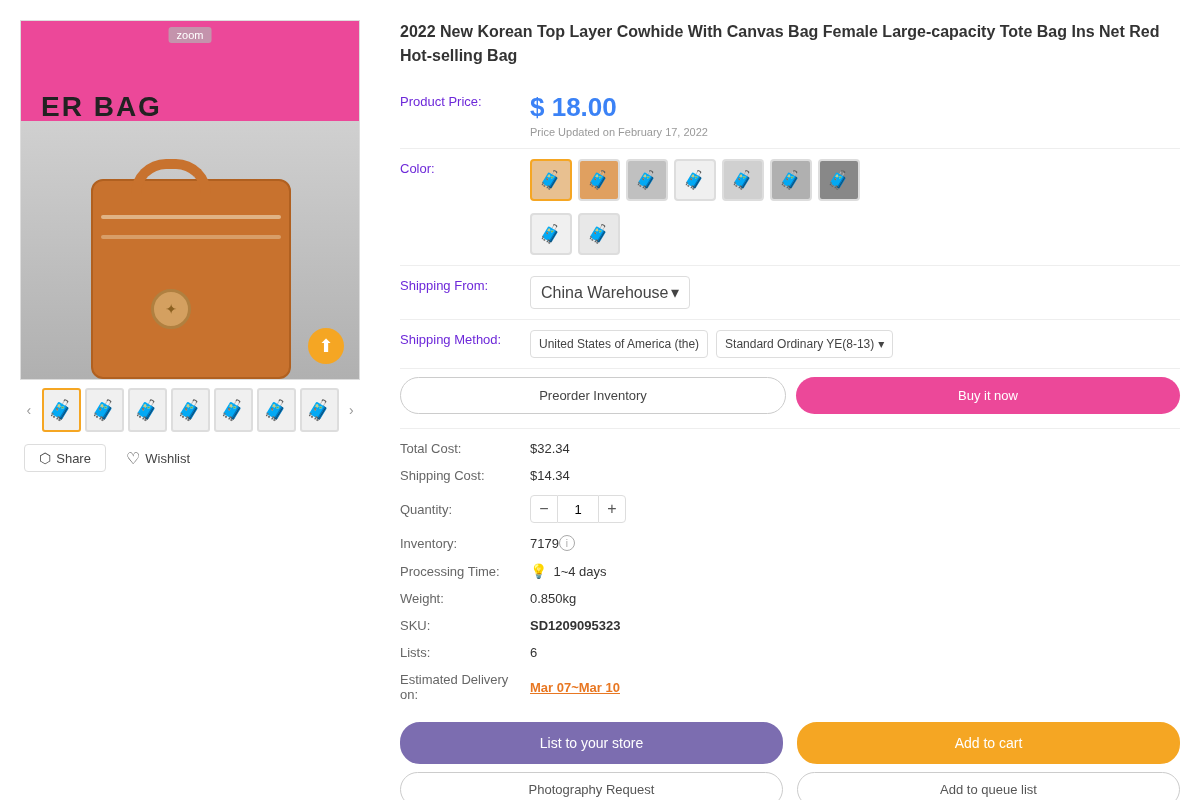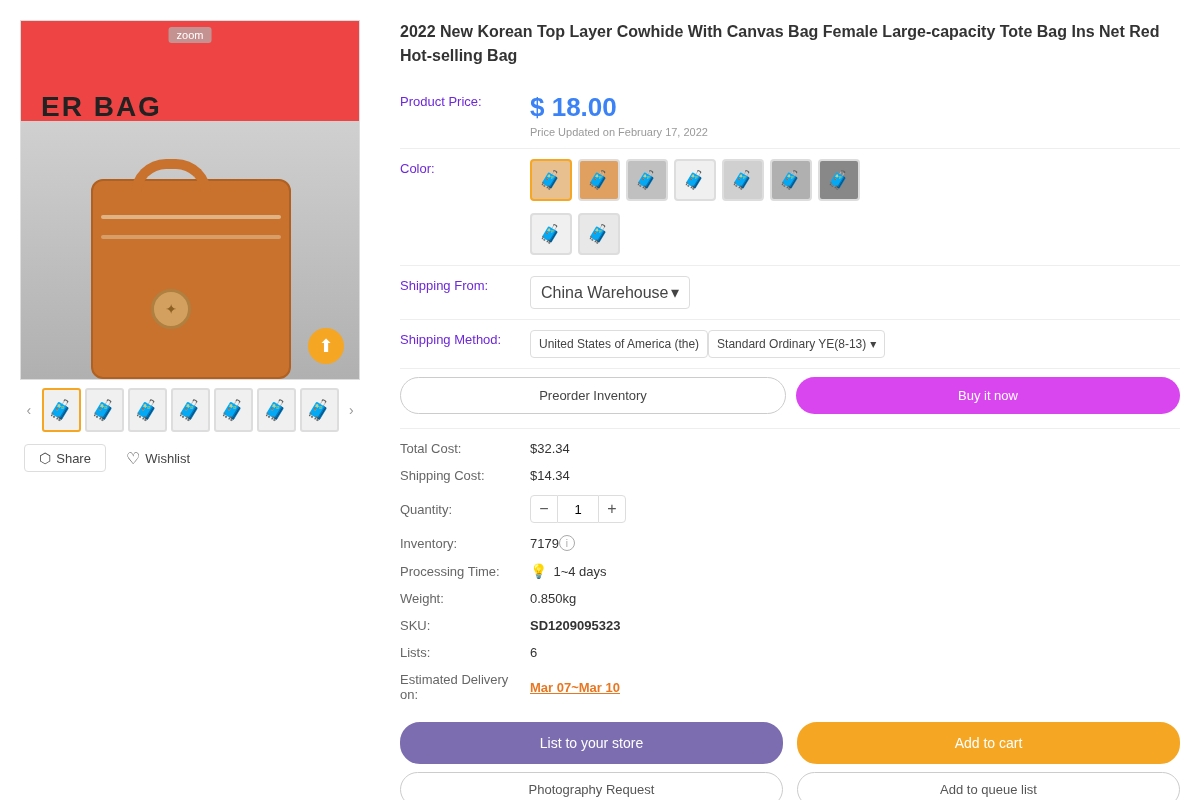--- a/index.html
+++ b/index.html
@@ -3,21 +3,21 @@
   <meta charset="utf-8">
   <style>
     * { box-sizing: border-box; margin: 0; padding: 0; }
     body { font-family: Arial, sans-serif; font-size: 13px; color: #333; background: #f5f5f5; }
 
     .page-wrapper { background: #fff; max-width: 1200px; margin: 0 auto; padding: 10px 20px 20px; }
 
     
     .product-layout { display: flex; gap: 20px; padding-top: 10px; }
     .left-col { width: 360px; flex-shrink: 0; }
-    .main-image-container { position: relative; width: 340px; height: 360px; border: 1px solid #ddd; overflow: hidden; background: #ef4444; cursor: zoom-in; }
+    .main-image-container { position: relative; width: 340px; height: 360px; border: 1px solid #ddd; overflow: hidden; background: #ec4899; cursor: zoom-in; }
     .zoom-label { position: absolute; top: 6px; left: 50%; transform: translateX(-50%); background: rgba(180,180,180,0.7); color: #fff; font-size: 11px; padding: 2px 8px; border-radius: 3px; }
     .main-image-text { position: absolute; top: 70px; left: 20px; font-size: 28px; font-weight: bold; color: #222; letter-spacing: 2px; }
     .upload-icon { position: absolute; bottom: 15px; right: 15px; width: 36px; height: 36px; background: #f5a623; border-radius: 50%; display: flex; align-items: center; justify-content: center; color: white; font-size: 18px; }
 
     .thumbnail-row { display: flex; align-items: center; gap: 4px; margin-top: 8px; width: 340px; }
     .thumb-nav { width: 20px; height: 20px; display: flex; align-items: center; justify-content: center; cursor: pointer; color: #999; font-size: 14px; }
     .thumbnail { width: 44px; height: 44px; border: 2px solid #ddd; border-radius: 3px; background: #f0f0f0; display: flex; align-items: center; justify-content: center; cursor: pointer; overflow: hidden; }
     .thumbnail.active { border-color: #f5a623; }
 
     .share-wishlist-row { display: flex; align-items: center; gap: 20px; margin-top: 12px; padding-left: 4px; }
@@ -33,26 +33,26 @@
     .info-value { flex: 1; }
 
     .price-value { font-size: 26px; color: #3b82f6; font-weight: 600; }
     .price-updated { font-size: 11px; color: #999; margin-top: 3px; }
 
     .color-swatches { display: flex; flex-wrap: wrap; gap: 6px; }
     .color-swatch { width: 42px; height: 42px; border: 2px solid #ddd; border-radius: 4px; display: flex; align-items: center; justify-content: center; cursor: pointer; background: #f5f5f5; font-size: 18px; }
     .color-swatch.active { border-color: #f5a623; }
 
     .select-dropdown { border: 1px solid #ddd; border-radius: 4px; padding: 6px 10px; font-size: 16px; color: #444; background: #fff; display: flex; align-items: center; justify-content: space-between; cursor: pointer; width: 160px; }
-    .shipping-method-row { display: flex; align-items: center; }
+    .shipping-method-row { display: flex; align-items: center; gap: 8px; }
     .method-dropdown { border: 1px solid #ddd; border-radius: 4px; padding: 6px 8px; font-size: 12px; color: #444; background: #fff; display: flex; align-items: center; gap: 4px; cursor: pointer; }
 
     .action-buttons-row { display: flex; gap: 10px; margin: 8px 0 14px; }
     .preorder-btn { flex: 1; border: 1px solid #ccc; border-radius: 20px; padding: 10px; background: #fff; font-size: 13px; color: #444; cursor: pointer; text-align: center; }
-    .buy-now-btn { flex: 1; border: none; border-radius: 20px; padding: 10px; background: #d946ef; font-size: 13px; color: #fff; cursor: pointer; text-align: center; font-weight: 500; }
+    .buy-now-btn { flex: 1; border: none; border-radius: 20px; padding: 10px; background: #ec4899; font-size: 13px; color: #fff; cursor: pointer; text-align: center; font-weight: 500; }
 
     .cost-row { display: flex; align-items: center; padding: 6px 0; }
     .cost-label { width: 130px; color: #666; font-size: 13px; }
     .cost-value { font-size: 13px; color: #333; font-weight: 500; }
 
     .quantity-control { display: flex; align-items: center; gap: 0; }
     .qty-btn { width: 28px; height: 28px; border: 1px solid #ddd; background: #fff; cursor: pointer; font-size: 16px; color: #555; display: flex; align-items: center; justify-content: center; }
     .qty-btn:first-child { border-radius: 4px 0 0 4px; }
     .qty-btn:last-child { border-radius: 0 4px 4px 0; }
     .qty-input { width: 40px; height: 28px; border: 1px solid #ddd; border-left: none; border-right: none; text-align: center; font-size: 13px; }

